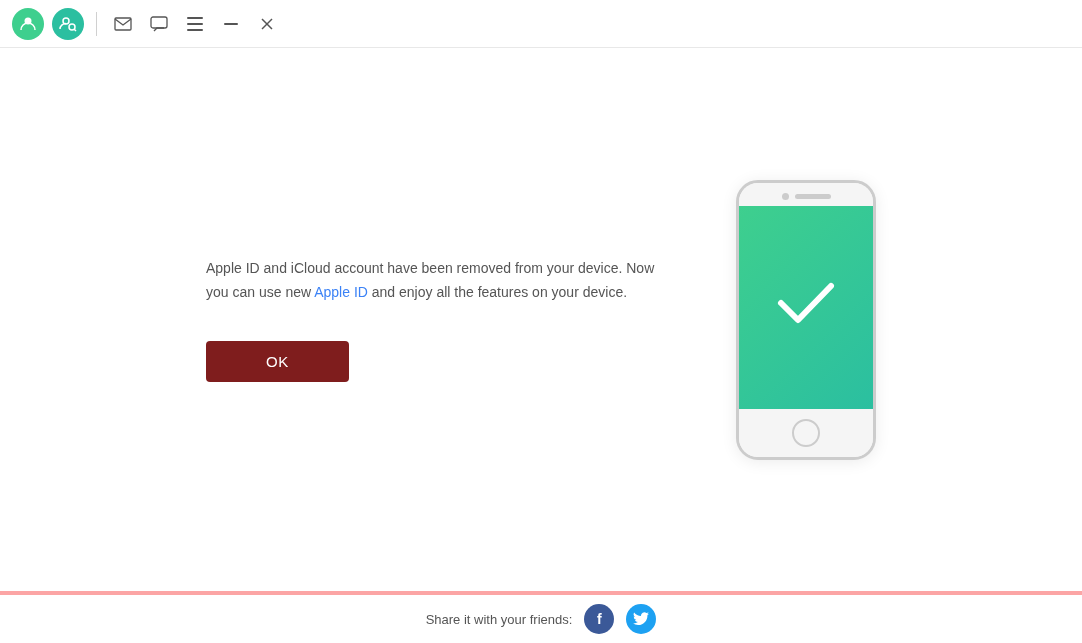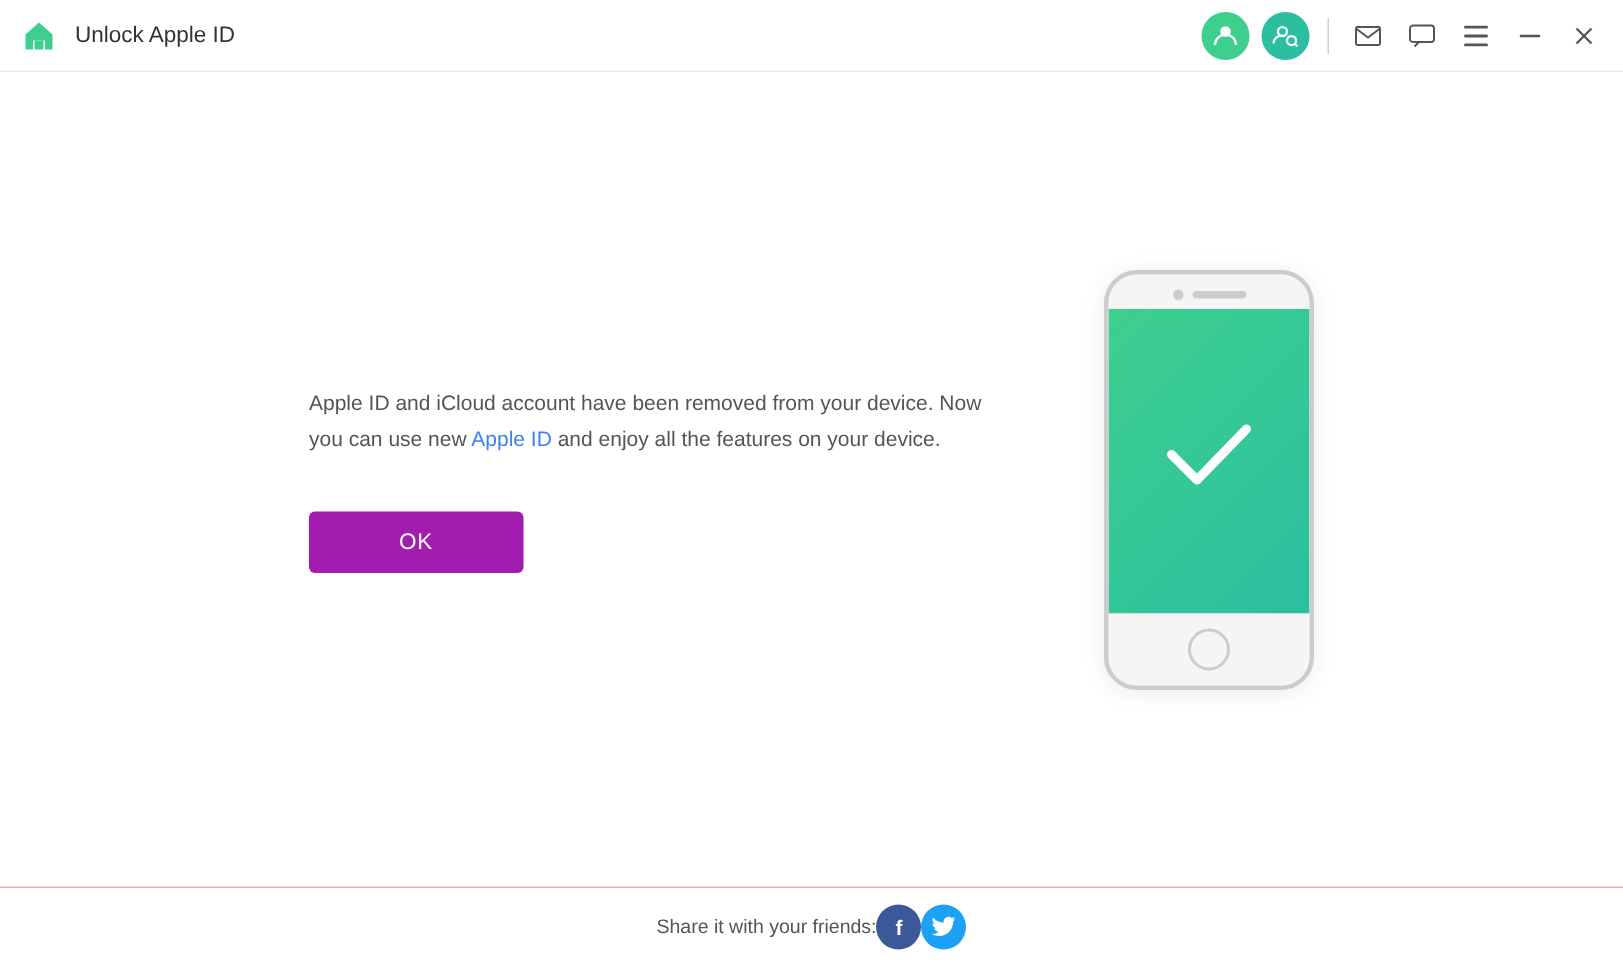--- a/index.html
+++ b/index.html
@@ -106,21 +106,21 @@
       font-size: 14px;
       color: #555;
       line-height: 1.7;
       margin-bottom: 36px;
     }
     .success-description span.highlight {
       color: #3b82f6;
     }
 
     .ok-button {
-      background: #a21caf;
+      background: #7f1d1d;
       color: white;
       border: none;
       border-radius: 4px;
       padding: 12px 60px;
       font-size: 15px;
       cursor: pointer;
       letter-spacing: 0.5px;
     }
 
     
@@ -191,25 +191,25 @@
       width: 28px;
       height: 28px;
       border: 2px solid #ccc;
       border-radius: 50%;
       background: #f5f5f5;
     }
 
     
     .footer {
       height: 52px;
-      border-top: 1px solid #fca5a5;
-      display: flex;
-      align-items: center;
-      justify-content: center;
-      gap: 0;
+      border-top: 4px solid #fca5a5;
+      display: flex;
+      align-items: center;
+      justify-content: center;
+      gap: 12px;
       flex-shrink: 0;
       background: #fff;
     }
     .footer-label {
       font-size: 13px;
       color: #555;
     }
     .social-btn {
       width: 30px;
       height: 30px;
@@ -222,29 +222,20 @@
       font-weight: bold;
       cursor: pointer;
     }
     .social-btn.facebook { background: #3b5998; }
     .social-btn.twitter { background: #1da1f2; }
   </style>
 </head>
 <body>
 
 <div class="title-bar">
-  <div class="title-bar-left">
-    <span class="home-icon">
-      <svg width="28" height="28" viewBox="0 0 28 28" fill="none">
-        <path d="M5 13L14 5L23 13V23H18V17H10V23H5V13Z" fill="#3ecf8e"></path>
-        <rect x="11" y="17" width="6" height="6" fill="#3ecf8e"></rect>
-      </svg>
-    </span>
-    <span class="title-text">Unlock Apple ID</span>
-  </div>
   <div class="title-bar-right">
     <div class="nav-icon-circle green">
       <svg width="18" height="18" viewBox="0 0 18 18" fill="white">
         <circle cx="9" cy="6" r="3.5"></circle>
         <path d="M2 15c0-3.866 3.134-7 7-7s7 3.134 7 7" stroke="white" stroke-width="1.5" fill="none"></path>
       </svg>
     </div>
     <div class="nav-icon-circle teal">
       <svg width="18" height="18" viewBox="0 0 18 18" fill="white">
         <circle cx="7" cy="6" r="3" stroke="white" stroke-width="1.5" fill="none"></circle>

